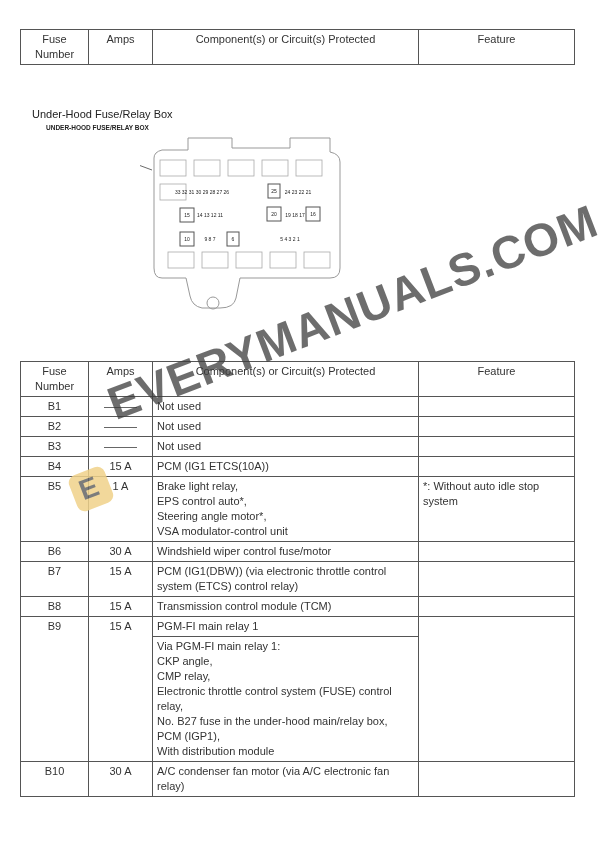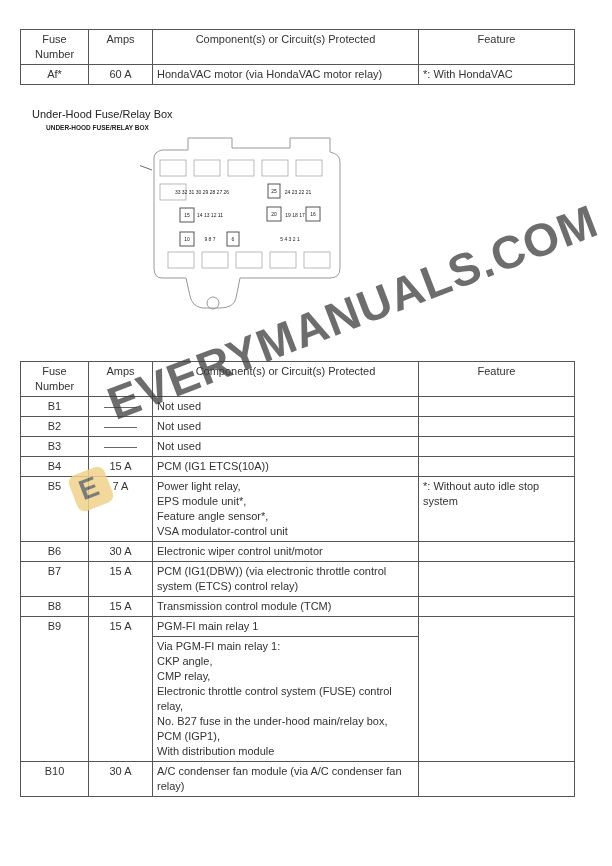--- a/index.html
+++ b/index.html
@@ -31,26 +31,20 @@
       <col class="c2">
       <col class="c3">
       <col class="c4">
     </colgroup>
   <tbody>
       <tr>
     <th>Fuse Number</th>
     <th>Amps</th>
     <th>Component(s) or Circuit(s) Protected</th>
     <th>Feature</th>
-  </tr>
-  <tr>
-    <td class="c">Af*</td>
-    <td class="c">60 A</td>
-    <td class="l">HondaVAC motor (via HondaVAC motor relay)</td>
-    <td class="l">*: With HondaVAC</td>
   </tr>
 </tbody>
   </table>
 
 <div class="sec-title">Under-Hood Fuse/Relay Box</div>
 <div class="diag-label">UNDER-HOOD FUSE/RELAY BOX</div>
 
 <svg id="diagram" width="210" height="200" viewBox="0 0 210 200">
   <line x1="-80" y1="8" x2="12" y2="42" stroke="#444" stroke-width="0.8"></line>
   <path d="M14 30 Q14 24 22 22 L48 22 L48 10 L92 10 L92 20 L150 20 L150 10 L190 10 L190 24 Q200 26 200 34 L200 140 Q200 150 190 150 L100 150 L96 170 Q94 180 80 180 L62 180 Q52 178 50 168 L46 150 L22 150 Q14 150 14 140 Z" fill="none" stroke="#999" stroke-width="1"></path>
@@ -125,33 +119,33 @@
     <td class="l"></td>
   </tr>
   <tr>
     <td class="c">B4</td>
     <td class="c">15 A</td>
     <td class="l">PCM (IG1 ETCS(10A))</td>
     <td class="l"></td>
   </tr>
   <tr>
     <td class="c">B5</td>
-    <td class="c">7 A</td>
+    <td class="c">1 A</td>
     <td class="l">
-      <div>Power light relay,</div>
-      <div>EPS module unit*,</div>
-      <div>Feature angle sensor*,</div>
+      <div>Brake light relay,</div>
+      <div>EPS control auto*,</div>
+      <div>Steering angle motor*,</div>
       <div>VSA modulator-control unit</div>
     </td>
     <td class="l">*: Without auto idle stop system</td>
   </tr>
   <tr>
     <td class="c">B6</td>
     <td class="c">30 A</td>
-    <td class="l">Electronic wiper control unit/motor</td>
+    <td class="l">Windshield wiper control fuse/motor</td>
     <td class="l"></td>
   </tr>
   <tr>
     <td class="c">B7</td>
     <td class="c">15 A</td>
     <td class="l">PCM (IG1(DBW)) (via electronic throttle control system (ETCS) control relay)</td>
     <td class="l"></td>
   </tr>
   <tr>
     <td class="c">B8</td>
@@ -172,21 +166,21 @@
       <div>CMP relay,</div>
       <div>Electronic throttle control system (FUSE) control relay,</div>
       <div>No. B27 fuse in the under-hood main/relay box,</div>
       <div>PCM (IGP1),</div>
       <div>With distribution module</div>
     </td>
   </tr>
   <tr>
     <td class="c">B10</td>
     <td class="c">30 A</td>
-    <td class="l">A/C condenser fan module (via A/C condenser fan relay)</td>
+    <td class="l">A/C condenser fan motor (via A/C electronic fan relay)</td>
     <td class="l"></td>
   </tr>
 </tbody>
   </table>
 
 <div class="wm-logo">
     <span>E</span>
   </div>
 <div class="watermark">EVERYMANUALS.COM</div>
 

